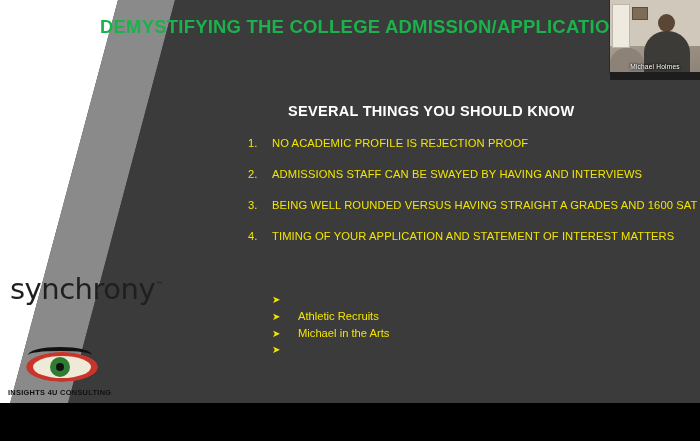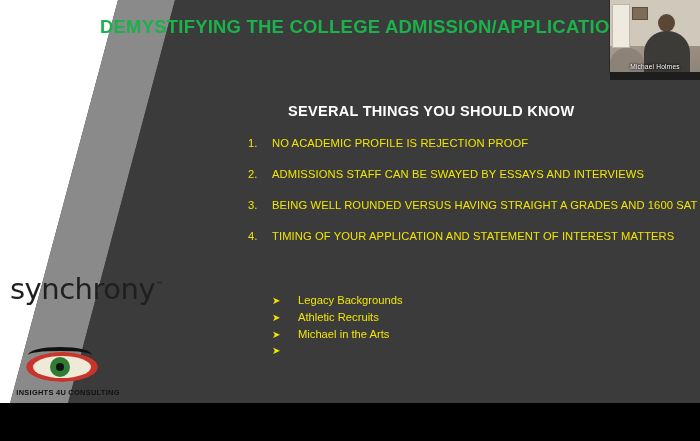--- a/index.html
+++ b/index.html
@@ -205,21 +205,21 @@
     width: 64px;
     height: 12px;
     border-top: 4px solid #111;
     border-radius: 50% 50% 0 0;
   }
   .insights-text {
     position: absolute;
     left: 0;
     top: 38px;
     width: 120px;
-    text-align: center;
+    text-align: left;
     color: #111;
     font-size: 7.4px;
     letter-spacing: .3px;
     font-weight: bold;
   }
 
   
   .video-tile {
     position: absolute;
     right: 0;
@@ -310,34 +310,33 @@
 
   <div class="slide-title">DEMYSTIFYING THE COLLEGE ADMISSION/APPLICATION</div>
 
   <div class="section-heading">SEVERAL THINGS YOU SHOULD  KNOW</div>
 
   <div class="points">
     <div class="point">
       <span class="num">1.</span><span class="txt">NO ACADEMIC PROFILE IS REJECTION PROOF</span>
     </div>
     <div class="point">
-      <span class="num">2.</span><span class="txt">ADMISSIONS STAFF CAN BE SWAYED BY ESSAYS AND INTERVIEWS</span>
+      <span class="num">2.</span><span class="txt">ADMISSIONS STAFF CAN BE SWAYED BY HAVING AND INTERVIEWS</span>
     </div>
     <div class="point">
       <span class="num">3.</span><span class="txt">BEING WELL ROUNDED VERSUS HAVING STRAIGHT A GRADES AND 1600 SAT SCO</span>
     </div>
     <div class="point">
       <span class="num">4.</span><span class="txt">TIMING OF YOUR APPLICATION AND STATEMENT OF INTEREST MATTERS</span>
     </div>
   </div>
 
   <div class="sub-list">
     <div class="sub-item">
       <span class="arrow">➤</span>
-      <span>Legacy Backgrounds</span>
     </div>
     <div class="sub-item">
       <span class="arrow">➤</span>
       <span>Athletic Recruits</span>
     </div>
     <div class="sub-item">
       <span class="arrow">➤</span>
       <span>Michael in the Arts</span>
     </div>
     <div class="sub-item">

